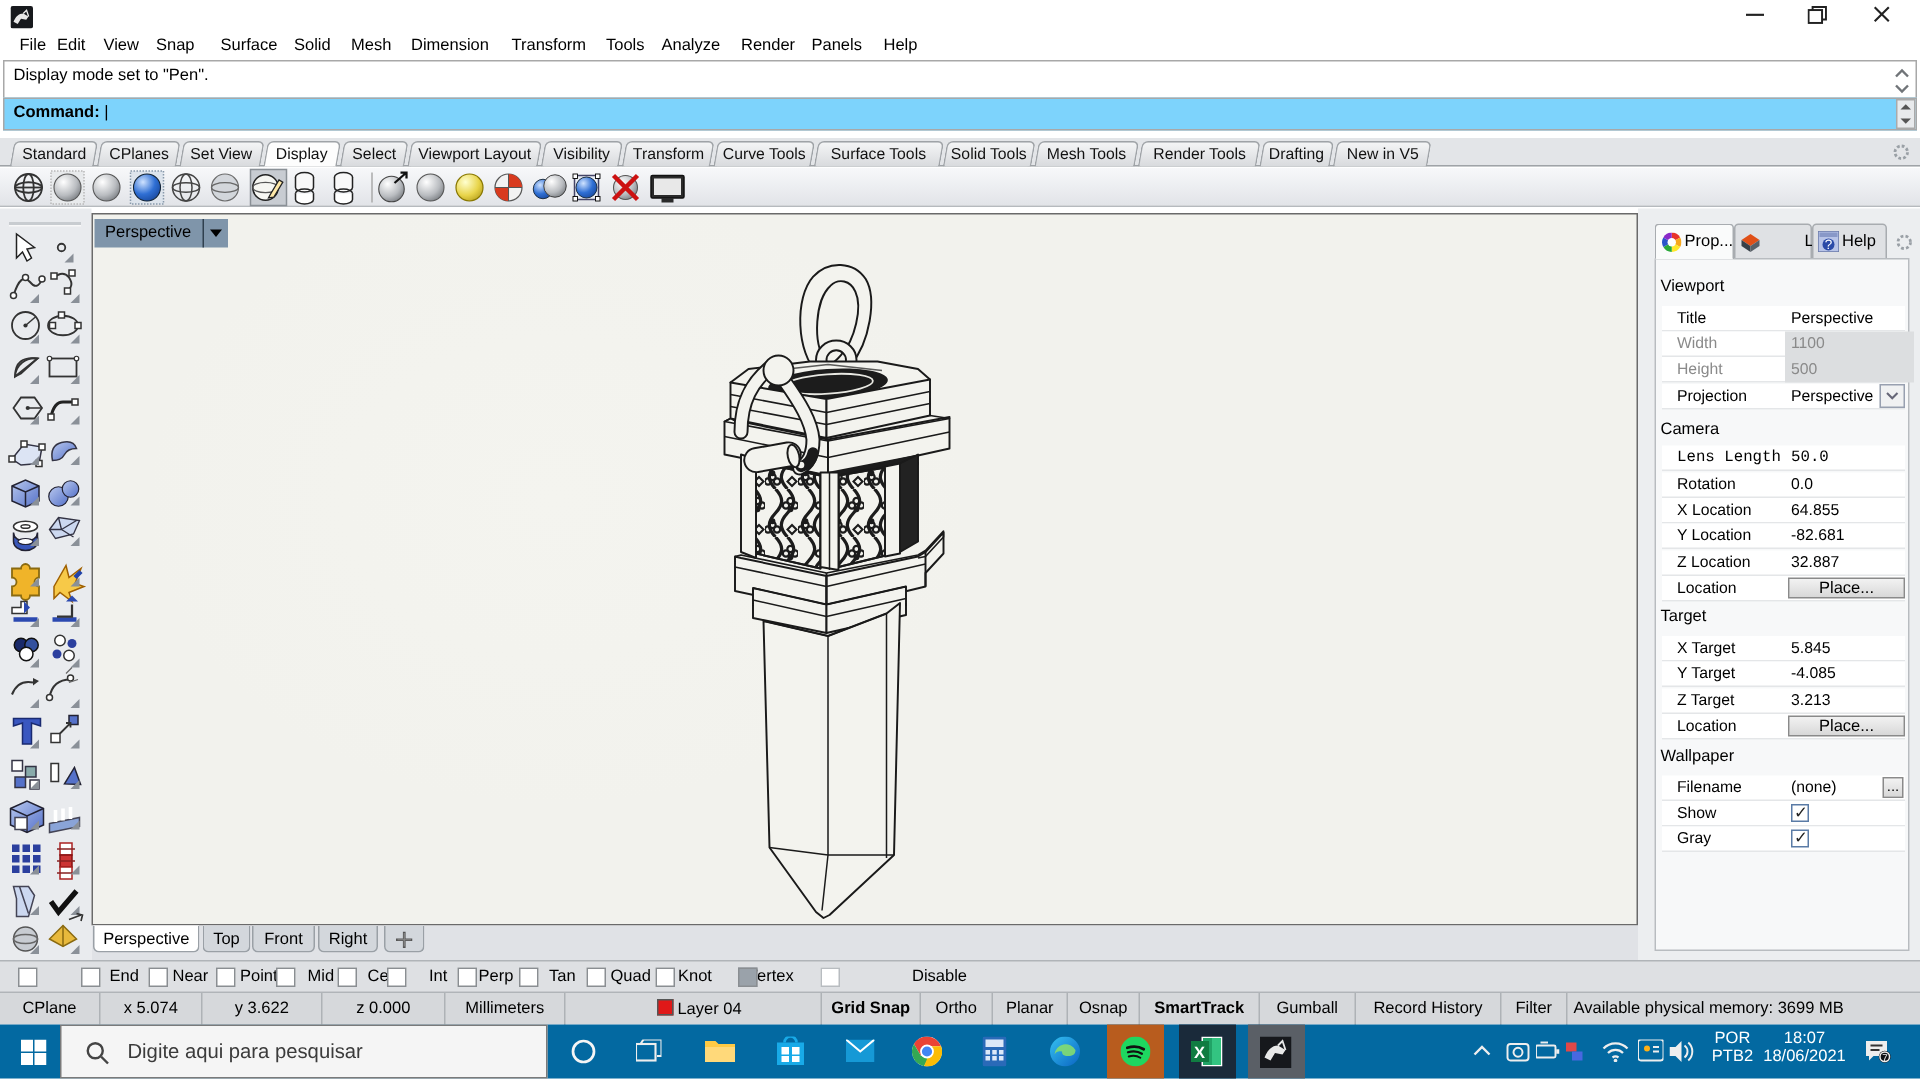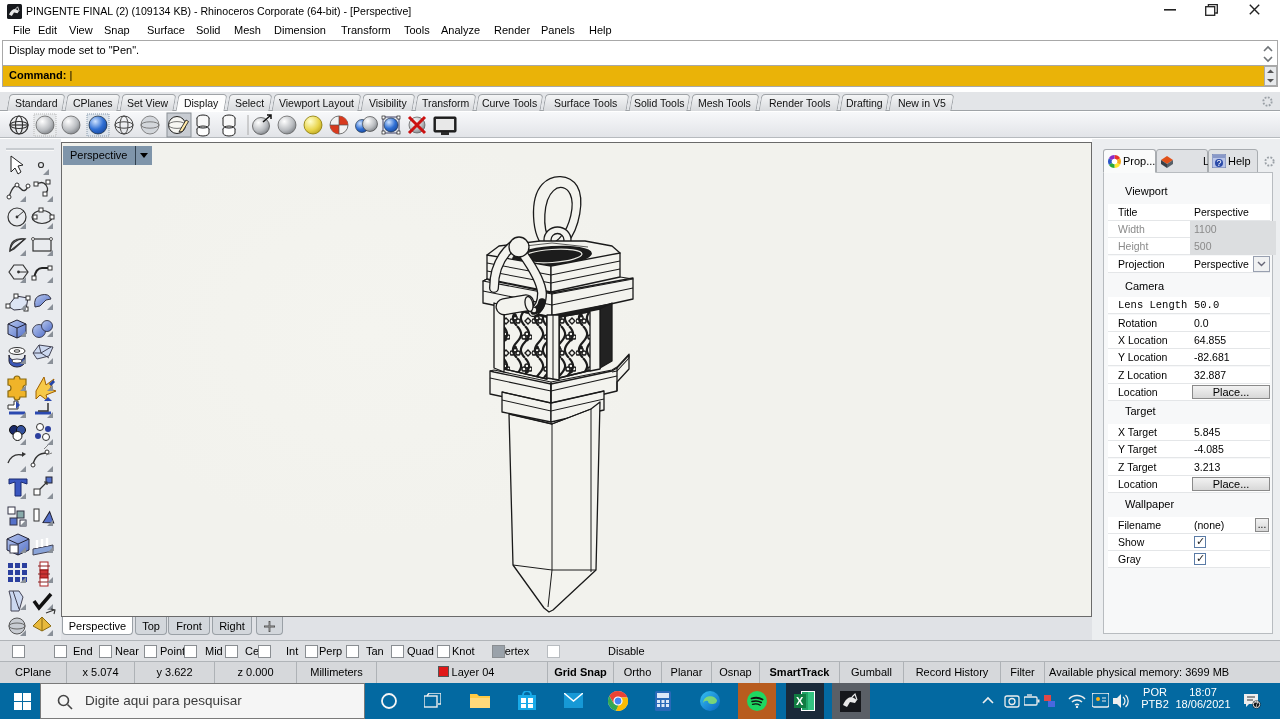--- a/index.html
+++ b/index.html
@@ -9,42 +9,42 @@
 .abs { position:absolute; }
 
 #titlebar { left:0; top:0; width:1280px; height:22px; background:#ffffff; }
 
 #titletext { left:26px; top:5px; font-size:10.6px; color:#000; }
 
 #menubar { left:0; top:22px; width:1280px; height:17px; background:#ffffff; font-size:11px; color:#000; }
 #menubar span { position:absolute; top:2px; }
 
 #cmdhist { left:2px; top:40px; width:1276px; height:25px; background:#fff; border:1px solid #a8a8a8; border-bottom:none; font-size:11px; color:#000; padding:3px 0 0 6px;}
-#cmdline { left:2px; top:65px; width:1276px; height:22px; background:#eab308; border:1px solid #a8a8a8; font-size:11px; color:#000; padding:3px 0 0 6px; font-weight:bold;}
+#cmdline { left:2px; top:65px; width:1276px; height:22px; background:#7dd3fc; border:1px solid #a8a8a8; font-size:11px; color:#000; padding:3px 0 0 6px; font-weight:bold;}
 
 #tabrow { left:0; top:92px; width:1280px; height:19px; background:#e3e5e8; border-bottom:1px solid #9fa3a7;}
 .ttab { position:absolute; top:2px; height:17px; background:linear-gradient(#f4f5f6,#d8dadd); border:1px solid #9fa3a7; border-bottom:none; border-radius:4px 4px 0 0; font-size:10.5px; color:#111; padding-top:2px; text-align:center; transform:skewX(-10deg); }
 .ttab > span { display:inline-block; transform:skewX(10deg); }
 .ttab.active { background:#fdfdfd; z-index:3; }
 
 #iconrow { left:0; top:112px; width:1280px; height:26px; background:linear-gradient(#f7f8fa,#e2e4e8); border-bottom:1px solid #b6babe; }
 
 #lefttools { left:0; top:139px; width:61px; height:501px; background:#e9ebee; }
 
 #viewport { left:61px; top:142px; width:1031px; height:475px; border:1px solid #6a6a6a; background:#f2f2ed radial-gradient(ellipse 400px 300px at 30% 40%, #f4f4ef 0%, rgba(240,240,234,0) 70%); }
 #vplabel { left:63px; top:146px; width:89px; height:19px; background:#7f95aa; color:#000; font-size:11px; padding:3px 0 0 7px; }
 #vplabel .sep { position:absolute; right:16px; top:0; width:1px; height:19px; background:#30404e; }
 #vplabel .arr { position:absolute; right:4px; top:7px; width:0; height:0; border:4px solid transparent; border-top:5px solid #000; }
 
 #rpanel { left:1092px; top:139px; width:188px; height:501px; background:#eceef0; }
 #rtabs { position:absolute; left:11px; top:10px; width:170px; height:24px; }
 .rtab { position:absolute; top:0; height:24px; background:#dfe1e4; border:1px solid #a8acb0; border-radius:3px 3px 0 0; font-size:11px; color:#000; }
 .rtab.active { background:#fafbfb; border-bottom:1px solid #fafbfb; z-index:2;}
 #rcontent { position:absolute; left:11px; top:33px; width:170px; height:462px; background:#f7f8f9; border:1px solid #b8bcc0; }
-.sechead { position:absolute; left:21px; font-size:11px; color:#000; }
+.sechead { position:absolute; left:3px; font-size:11px; color:#000; }
 .prow { position:absolute; left:4px; width:162px; height:17px; font-size:10.5px; color:#000; background:#fff; border-bottom:1px solid #e4e6e8;}
 .plabel { position:absolute; left:10px; top:2px; }
 .pval { position:absolute; left:86px; top:2px; }
 .gray { color:#8a8a8a; }
 .graybg { position:absolute; left:82px; top:0; width:86px; height:17px; background:#dcdee0; }
 .pbtn { position:absolute; left:84px; top:1px; width:78px; height:14px; background:linear-gradient(#f2f2f2,#d8d8d8); border:1px solid #8a8a8a; font-size:11px; text-align:center; }
 .chk { position:absolute; left:86px; top:2px; width:12px; height:12px; background:#fff; border:1px solid #5a7ba6; }
 .chk:after { content:"\2713"; position:absolute; left:1px; top:-2px; font-size:11px; color:#222; }
 
 #vptabs { left:61px; top:617px; width:1031px; height:23px; background:#e0e2e6; }
@@ -65,21 +65,20 @@
 </head>
 <body>
 <div id="root">
 
   <div id="titlebar" class="abs"></div>
   <svg id="appicon" class="abs" style="left:7px;top:4px" width="15" height="15" viewBox="0 0 15 15">
       <rect width="15" height="15" rx="1.5" fill="#17191d"></rect>
       <path d="M2 10.5 c1.5 -3.5 3.5 -5.5 6.5 -5.5 l3.5 2 -1.5 2.2 -3.5 -0.7 -2.2 3.5 z" fill="#e8e8e8"></path>
       <path d="M8.5 5 l2.2 -2.2 1.4 4.2" fill="none" stroke="#e8e8e8" stroke-width="0.9"></path>
     </svg>
-  <div id="titletext" class="abs">PINGENTE FINAL (2) (109134 KB) - Rhinoceros Corporate (64-bit) - [Perspective]</div>
   <svg class="abs" style="left:1164px;top:9px" width="12" height="2" viewBox="0 0 12 2">
       <rect width="12" height="1.6" fill="#222"></rect>
     </svg>
   <svg class="abs" style="left:1205px;top:4px" width="13" height="12" viewBox="0 0 13 12">
       <rect x="0.7" y="2.7" width="9" height="8.6" fill="none" stroke="#222" stroke-width="1.3"></rect>
       <path d="M3.4 2.7 L3.4 0.7 L12.3 0.7 L12.3 9 L10.2 9" fill="none" stroke="#222" stroke-width="1.3"></path>
     </svg>
   <svg class="abs" style="left:1249px;top:4px" width="11" height="11" viewBox="0 0 11 11">
       <path d="M0.8 0.8 L10.2 10.2 M10.2 0.8 L0.8 10.2" stroke="#222" stroke-width="1.4"></path>
     </svg>

